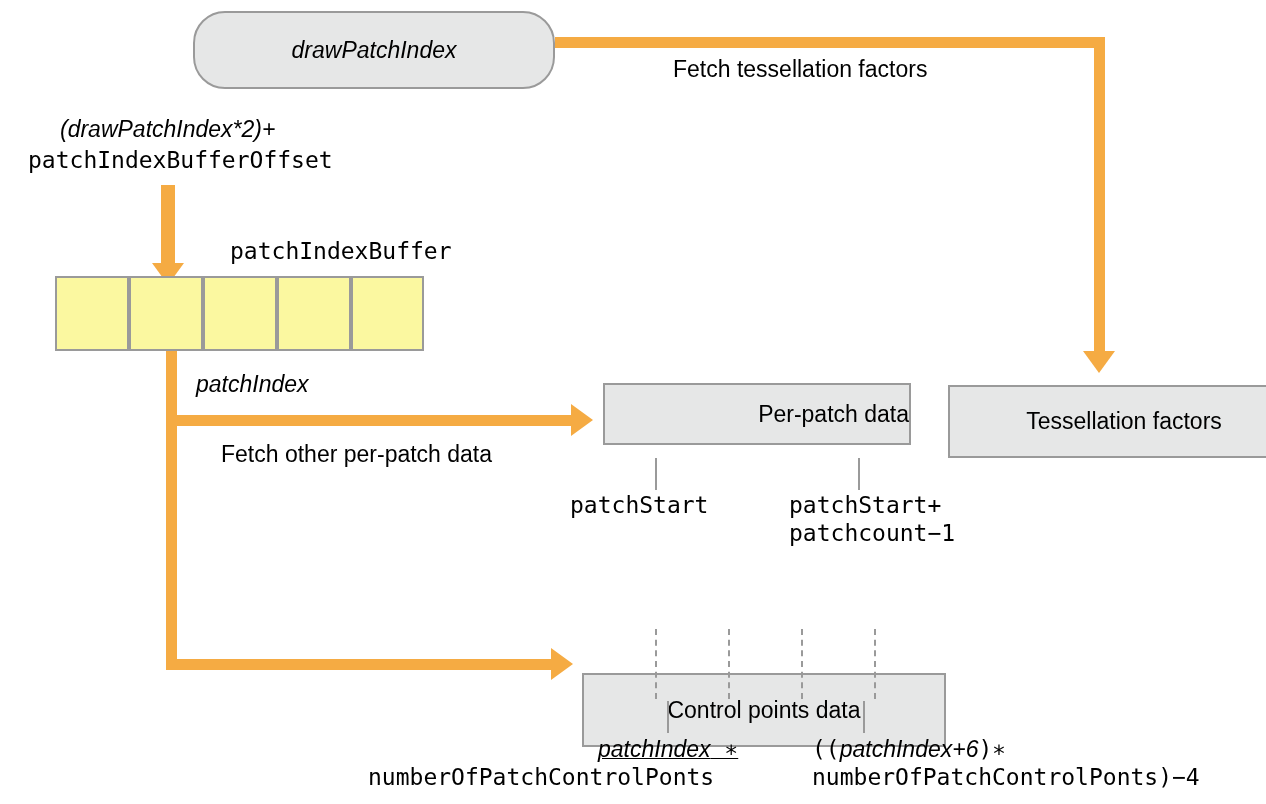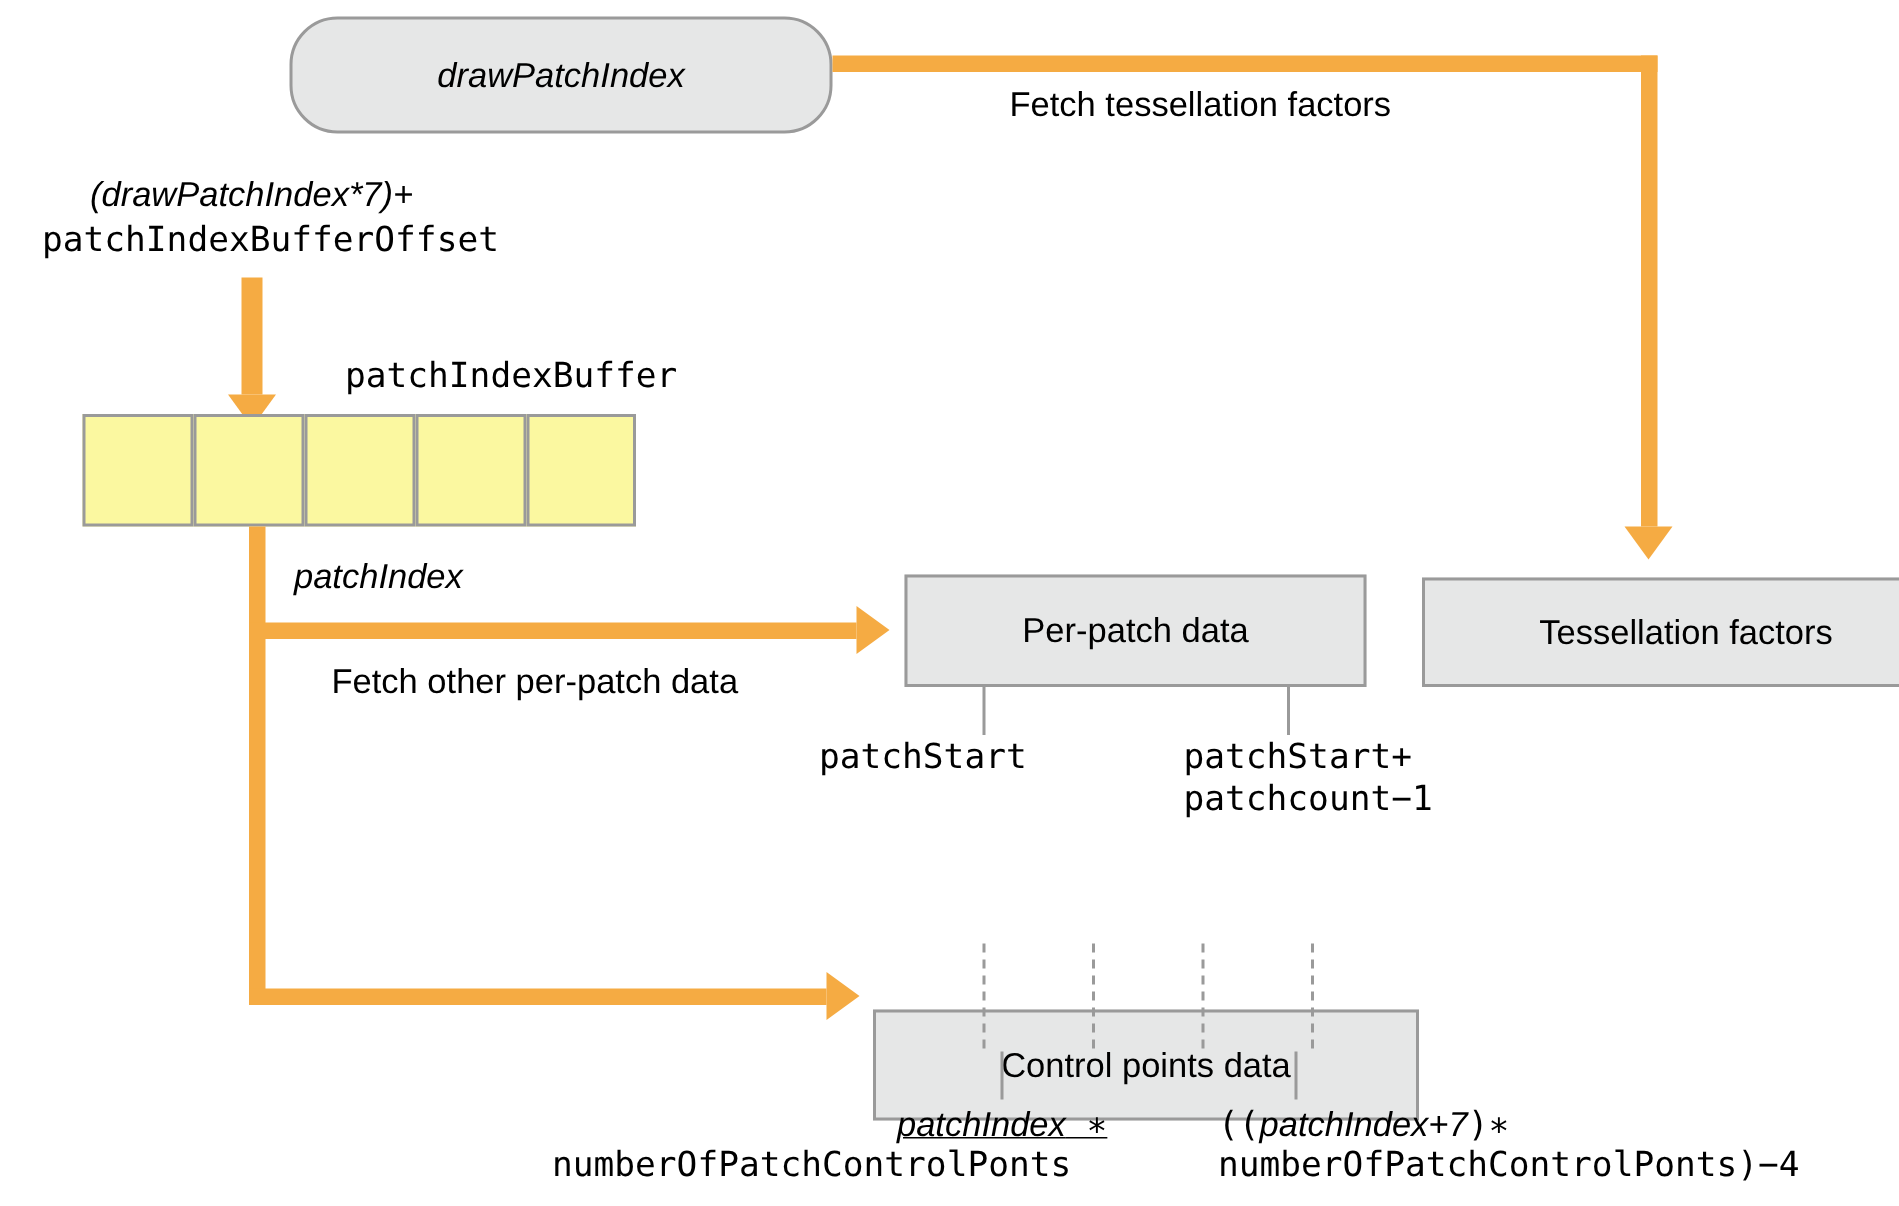--- a/index.html
+++ b/index.html
@@ -105,21 +105,21 @@
   <div class="box box-italic" style="left:193px; top:11px; width:362px; height:78px;border-radius:32px;">
     <span>drawPatchIndex</span>
   </div>
 
   <div class="hbar" style="left:555px; top:37px; width:550px; height:11px;"></div>
   <div class="vbar" style="left:1094px; top:37px; width:11px; height:314px;"></div>
   <div class="arrow-down" style="left:1083px; top:351px;"></div>
 
   <div class="label sans" style="left:673px; top:56px;">Fetch tessellation factors</div>
 
-  <div class="label sans-i" style="left:60px; top:116px;">(drawPatchIndex*7)+</div>
+  <div class="label sans-i" style="left:60px; top:116px;">(drawPatchIndex*2)+</div>
   <div class="label mono" style="left:28px; top:147px;">patchIndexBufferOffset</div>
 
   <div class="vbar" style="left:161px; top:185px; width:14px; height:78px;"></div>
   <div class="arrow-down" style="left:152px; top:263px;"></div>
 
   <div class="label mono" style="left:230px; top:238px;">patchIndexBuffer</div>
 
   <div class="cell" style="left:55px;  top:276px; width:74px; height:75px;"></div>
   <div class="cell" style="left:129px; top:276px; width:74px; height:75px;"></div>
   <div class="cell" style="left:203px; top:276px; width:74px; height:75px;"></div>
@@ -130,28 +130,28 @@
 
   <div class="hbar" style="left:166px; top:415px; width:405px; height:11px;"></div>
   <div class="arrow-right" style="left:571px; top:404px;"></div>
 
   <div class="hbar" style="left:166px; top:659px; width:385px; height:11px;"></div>
   <div class="arrow-right" style="left:551px; top:648px;"></div>
 
   <div class="label sans-i" style="left:196px; top:371px;">patchIndex</div>
   <div class="label sans" style="left:221px; top:441px;">Fetch other per-patch data</div>
 
-  <div class="box" style="left:603px; top:383px; width:308px; height:75px;">
+  <div class="box" style="left:603px; top:383px; width:308px; height:62px;justify-content:flex-end;">
     <span>Per-patch data</span>
   </div>
 
   <div class="tick" style="left:655px; top:458px; height:32px;"></div>
   <div class="tick" style="left:858px; top:458px; height:32px;"></div>
 
-  <div class="label mono" style="left:546px; top:492px;">patchStart</div>
+  <div class="label mono" style="left:570px; top:492px;">patchStart</div>
   <div class="label mono" style="left:789px; top:492px;">patchStart+</div>
   <div class="label mono" style="left:789px; top:520px;">patchcount−1</div>
 
   <div class="box" style="left:948px; top:385px; width:352px; height:73px;">
     <span>Tessellation factors</span>
   </div>
 
   <div class="box" style="left:582px; top:627px; width:364px; height:74px;margin-top:46px;">
     <span>Control points data</span>
   </div>
@@ -163,17 +163,17 @@
 
   <div class="tick" style="left:667px; top:701px; height:32px;"></div>
   <div class="tick" style="left:863px; top:701px; height:32px;"></div>
 
   <div class="label mixline" style="left:598px; top:736px;text-decoration:underline;">
     <span class="sans-i">patchIndex</span><span class="mono"> ∗</span>
   </div>
   <div class="label mono" style="left:368px; top:764px;">numberOfPatchControlPonts</div>
 
   <div class="label mixline" style="left:812px; top:736px;">
-    <span class="mono">((</span><span class="sans-i">patchIndex+7</span><span class="mono">)∗</span>
+    <span class="mono">((</span><span class="sans-i">patchIndex+6</span><span class="mono">)∗</span>
   </div>
   <div class="label mono" style="left:812px; top:764px;">numberOfPatchControlPonts)−4</div>
 
 </div>
 
 </body></html>

